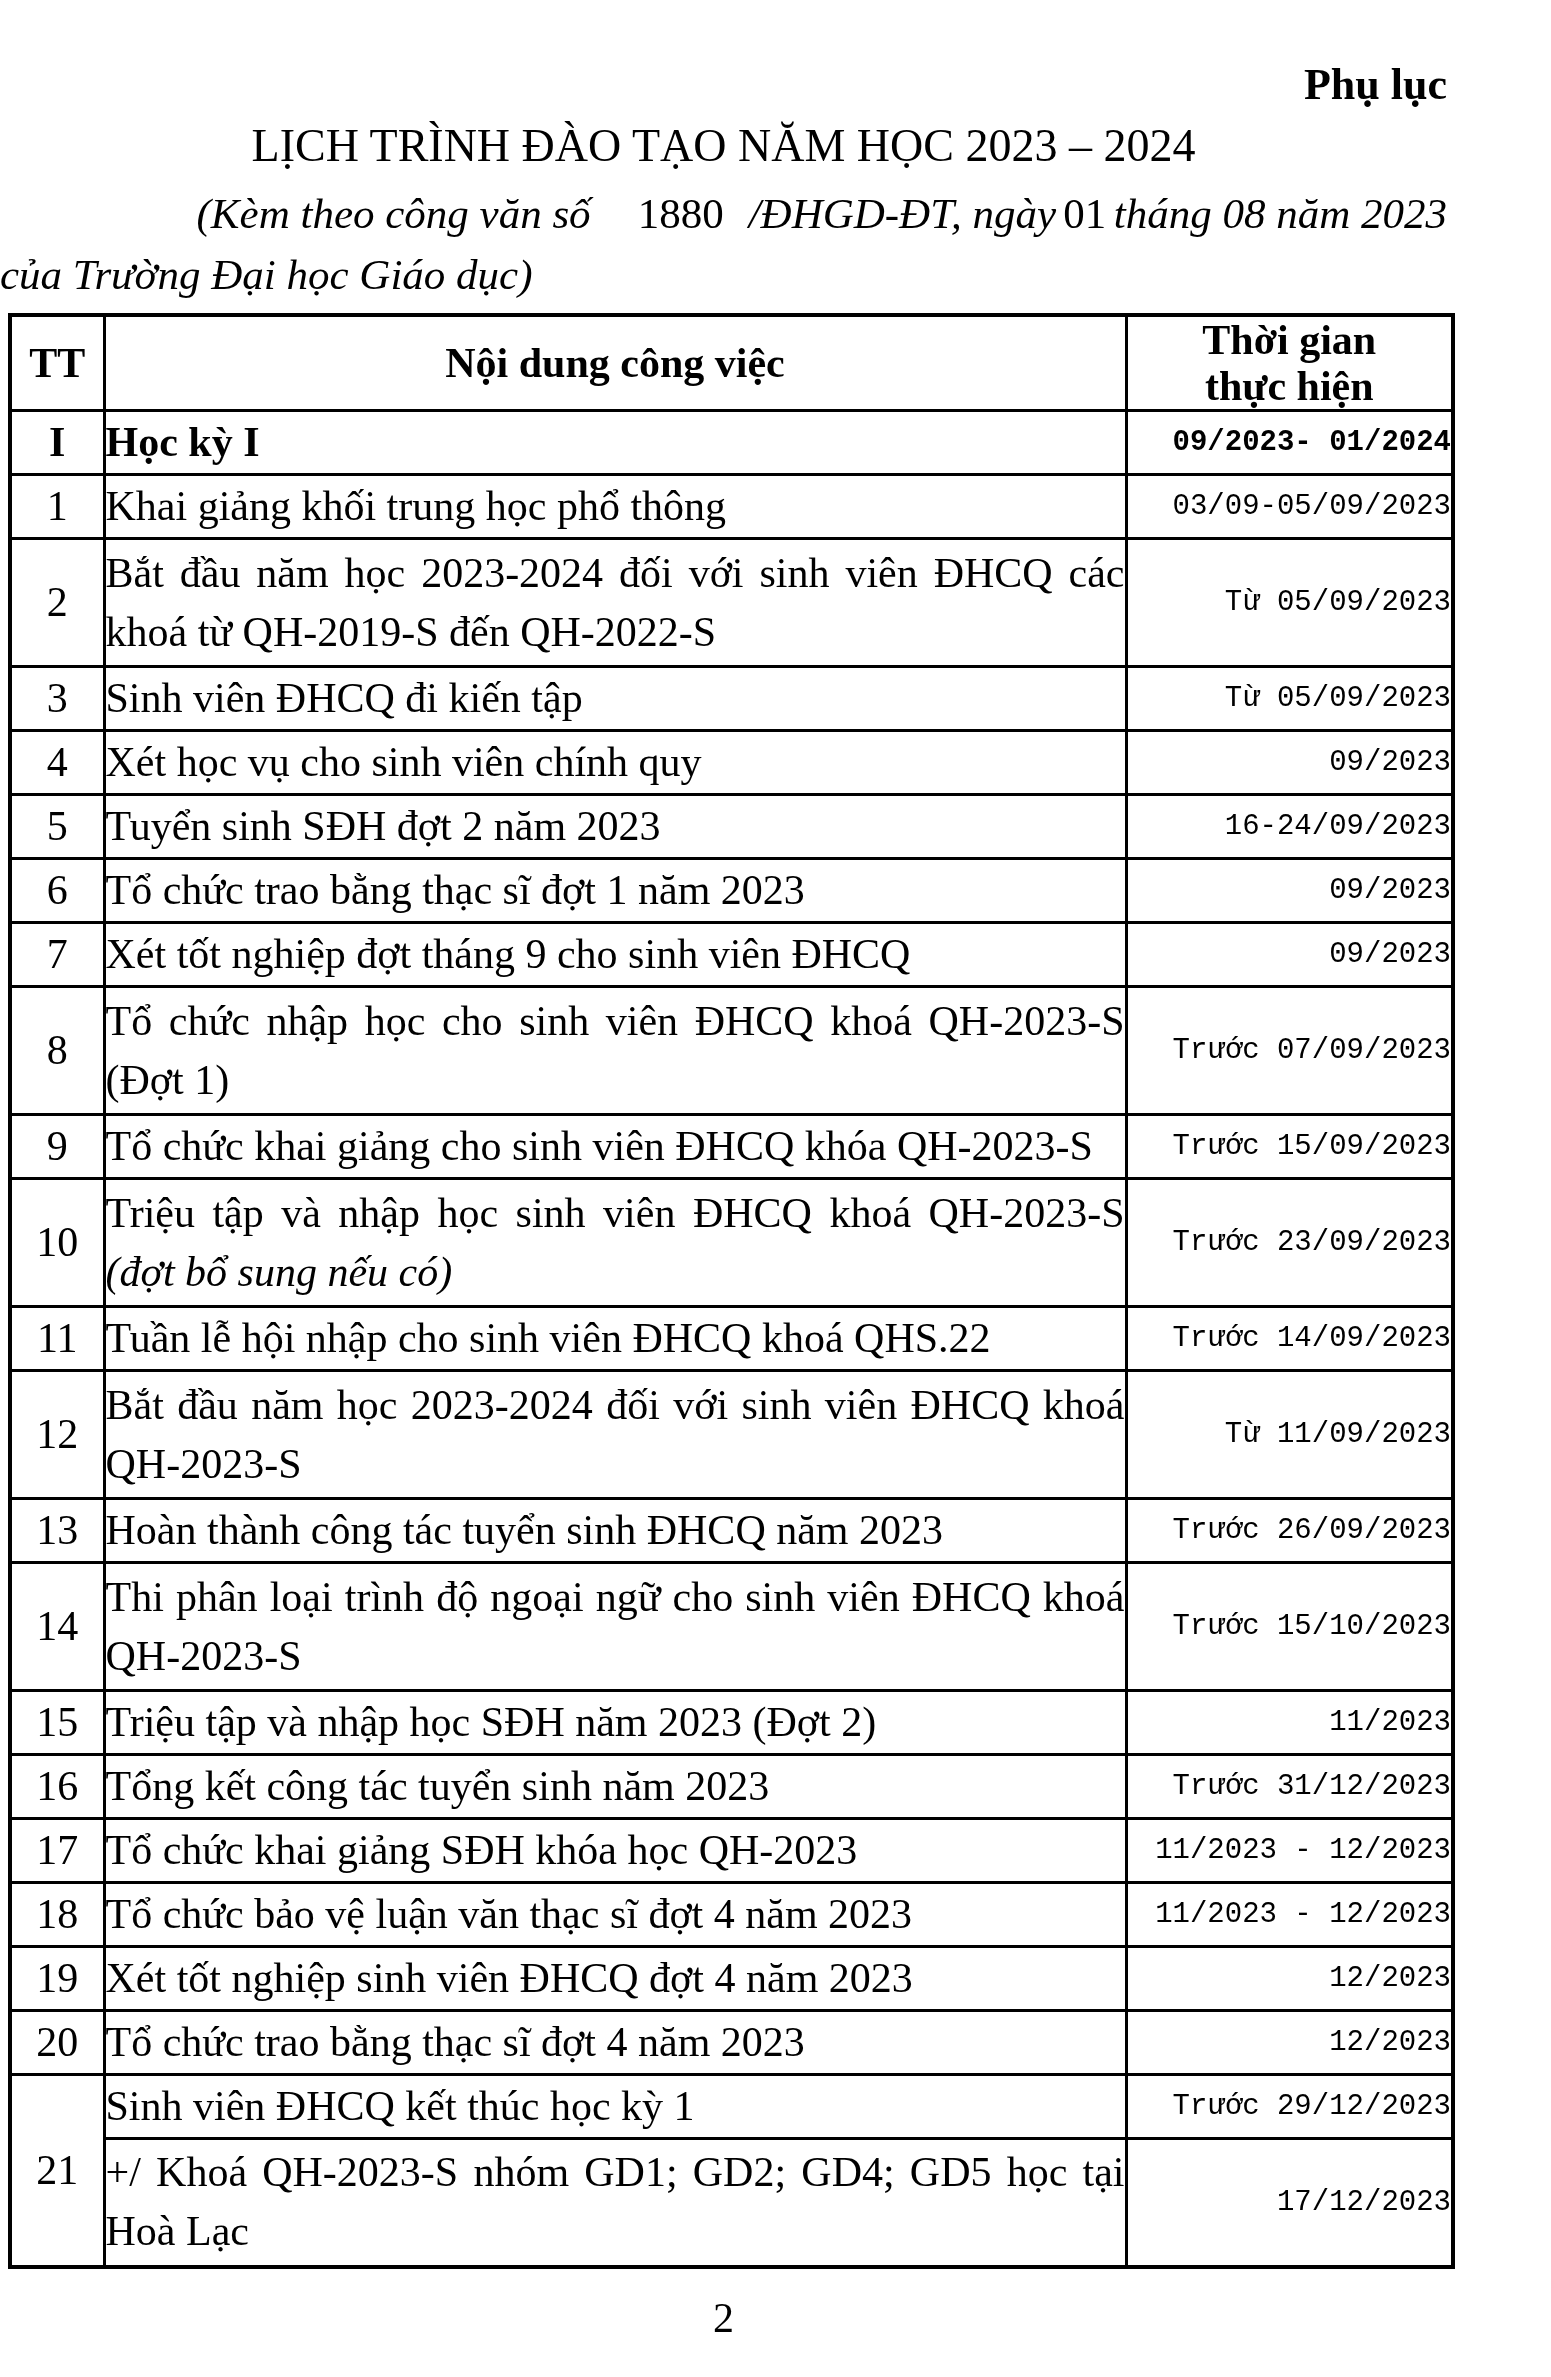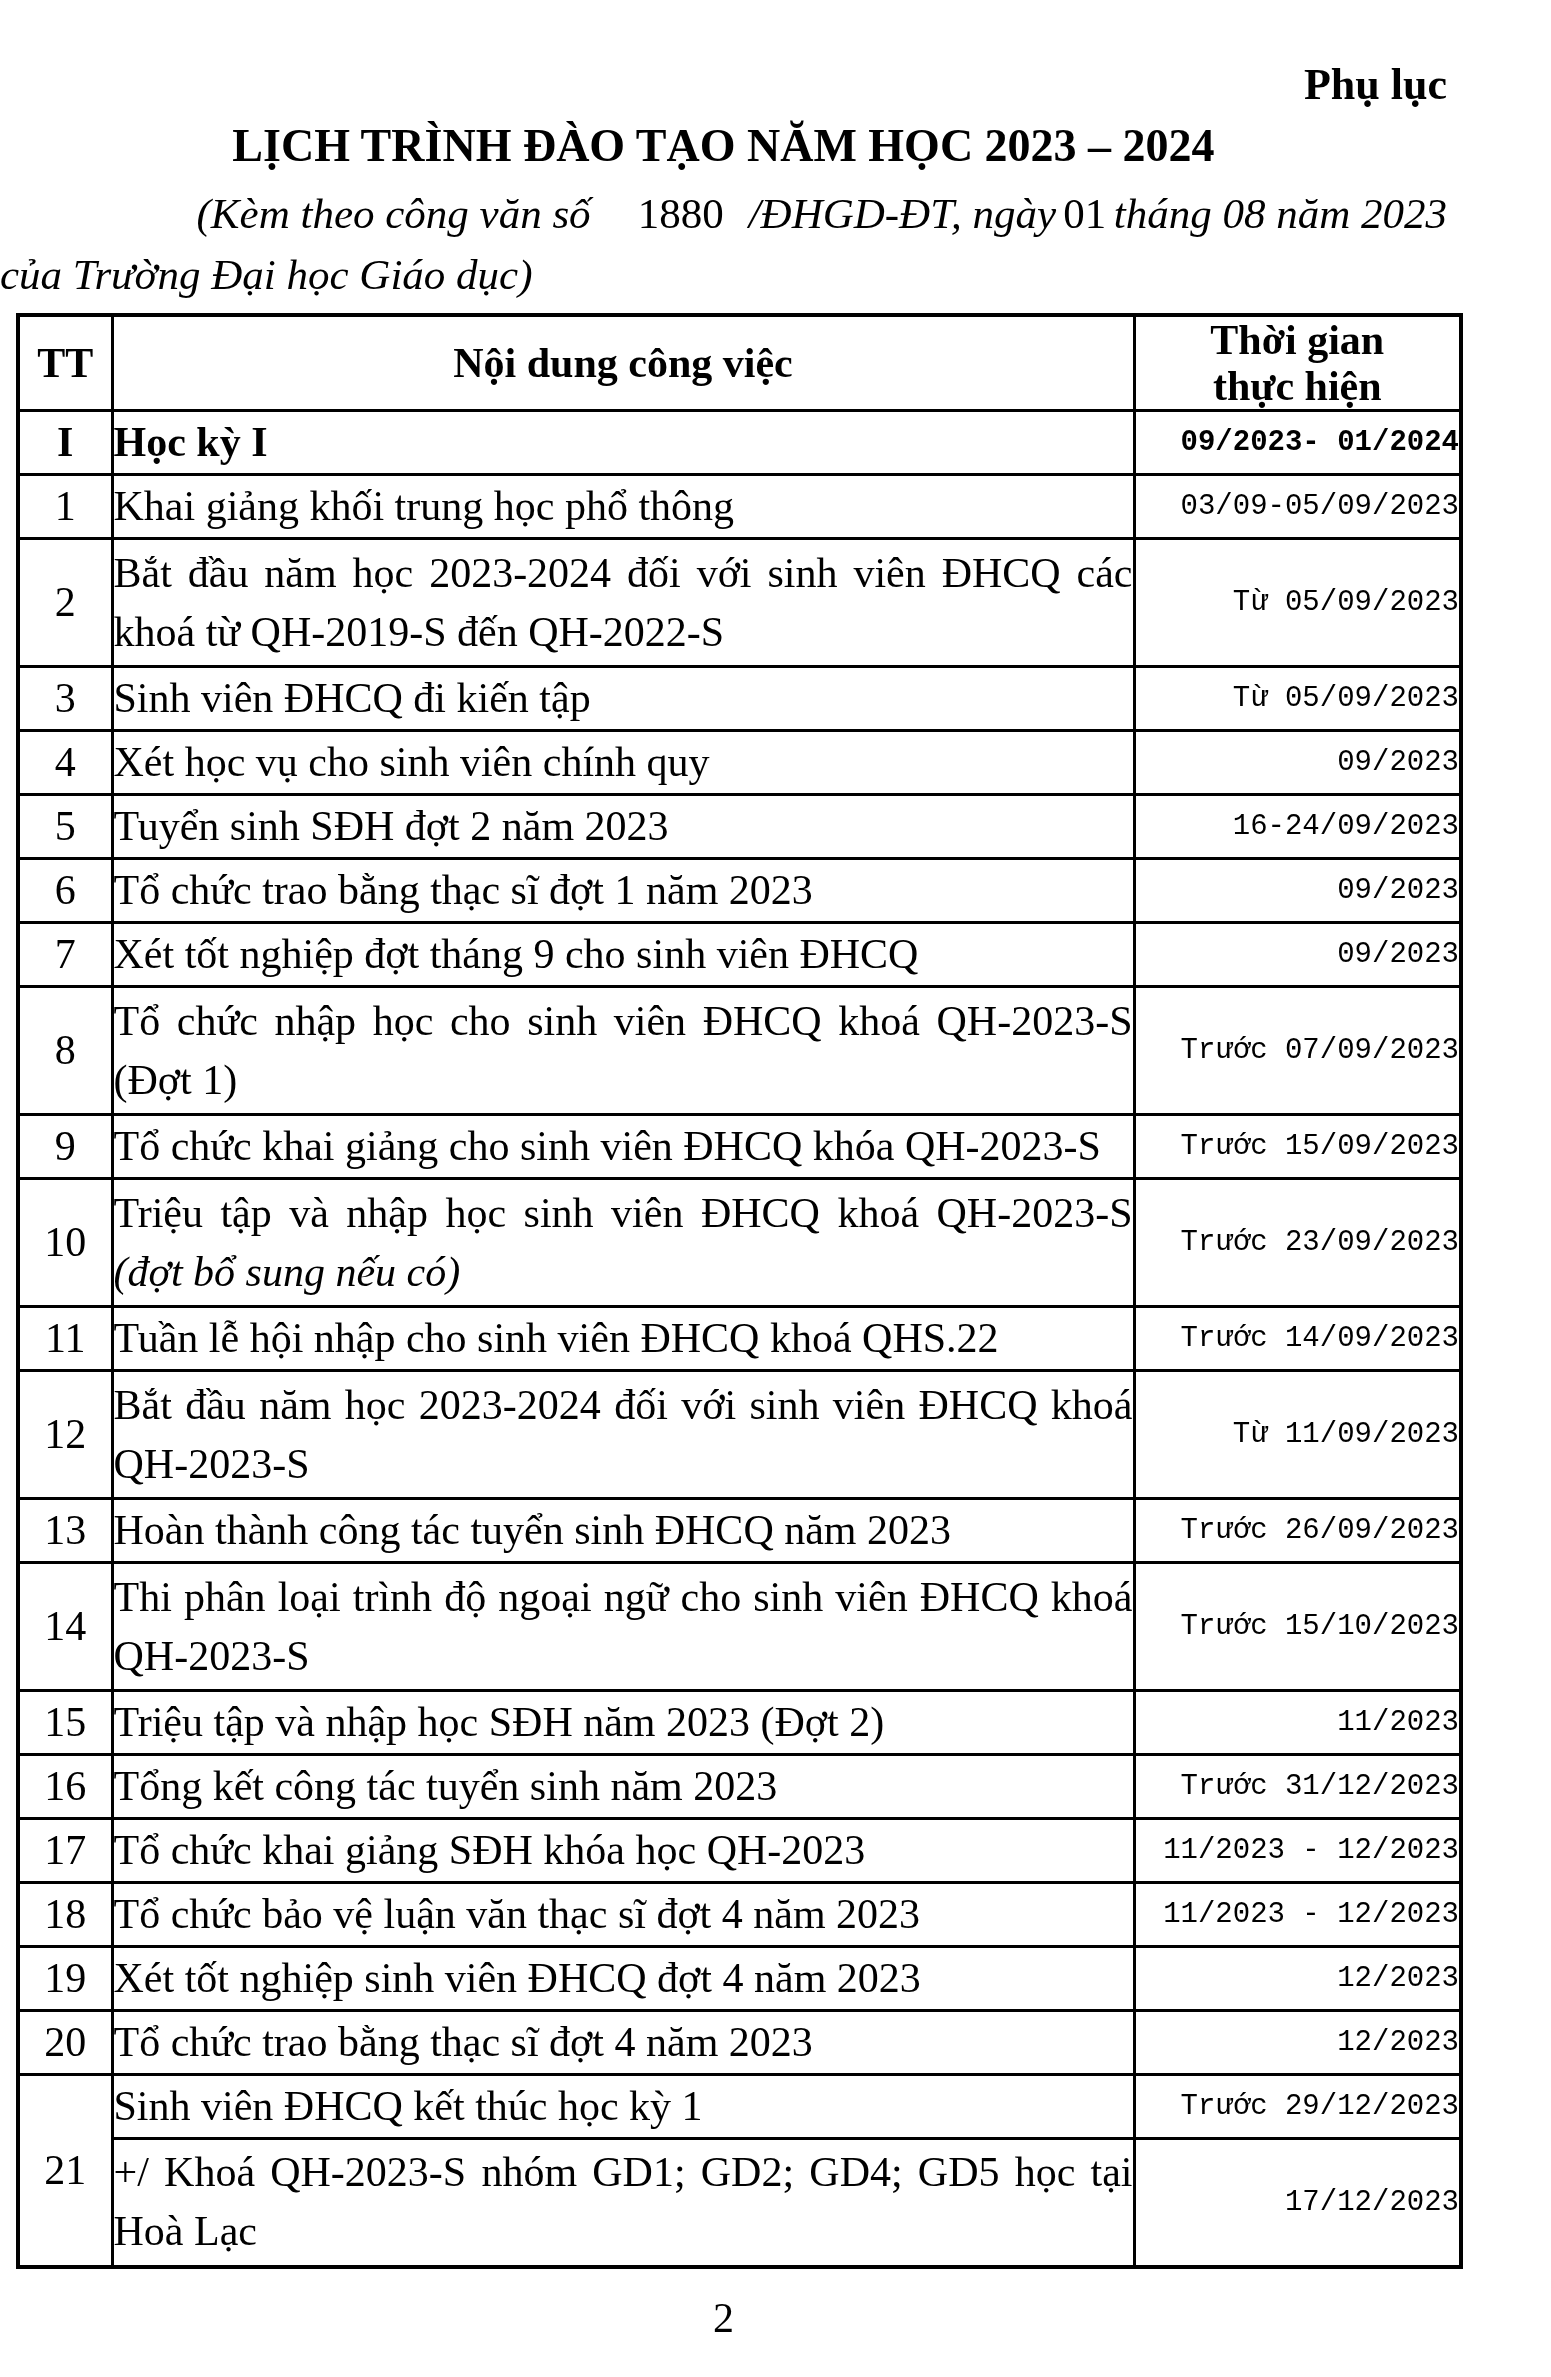--- a/index.html
+++ b/index.html
@@ -20,21 +20,21 @@
     text-align: right;
     font-weight: bold;
     font-size: 44px;
     line-height: 53px;
   }
   .doc-title {
     position: absolute;
     top: 70px; left: 0;
     width: 1447px;
     text-align: center;
-    font-weight: bold;
+    font-weight: normal;
     font-size: 46px;
     line-height: 56px;
   }
   .doc-sub1 {
     position: absolute;
     top: 139px; left: 0;
     width: 1447px;
     text-align: right;
     font-style: italic;
     font-size: 43px;
@@ -49,21 +49,21 @@
     font-style: italic;
     font-size: 43px;
     line-height: 53px;
   }
   .upright-num { font-style: normal; }
   .gap-num { margin: 0 25px 0 47px; }
   .gap-day { margin: 0 7.4px; }
 
   table.schedule {
     position: absolute;
-    top: 265px; left: 16px;
+    top: 265px; left: 8px;
     width: 1443px;
     border-collapse: collapse;
     table-layout: fixed;
     border: 4.4px solid #000;
     font-size: 42px;
   }
   .schedule col.c-tt { width: 94px; }
   .schedule col.c-content { width: 1022px; }
   .schedule col.c-time { width: 327px; }
   .schedule th, .schedule td {

